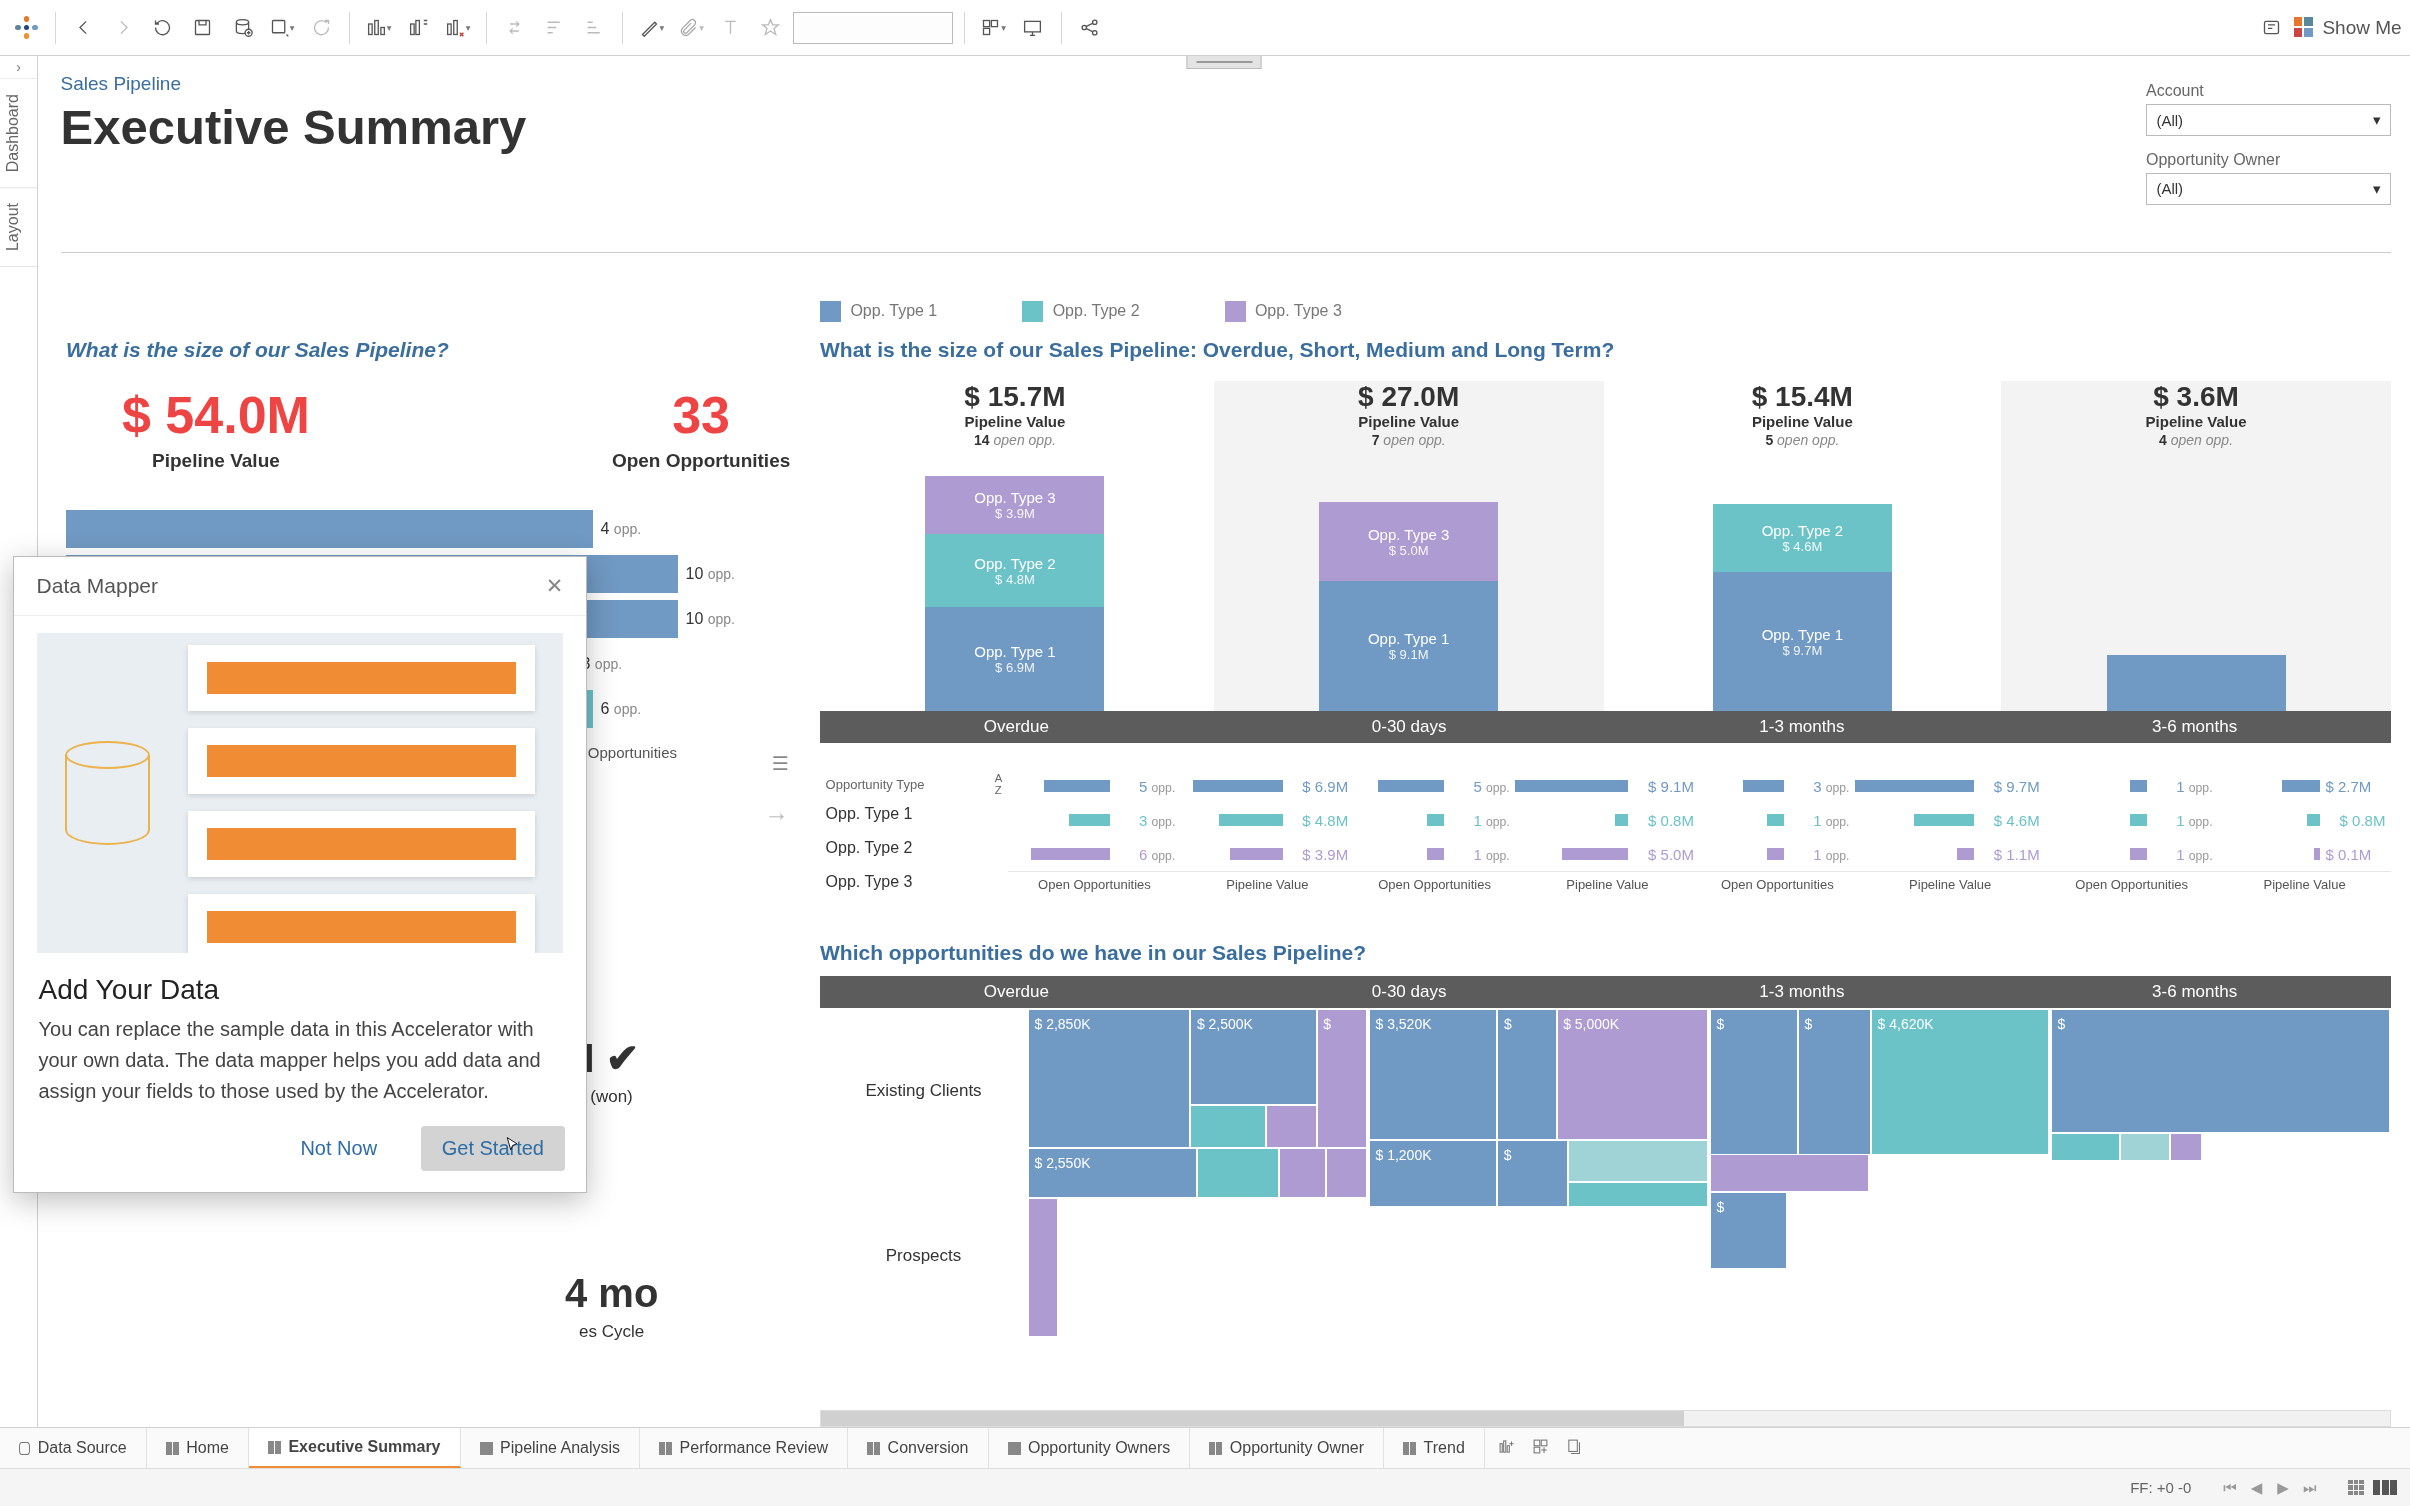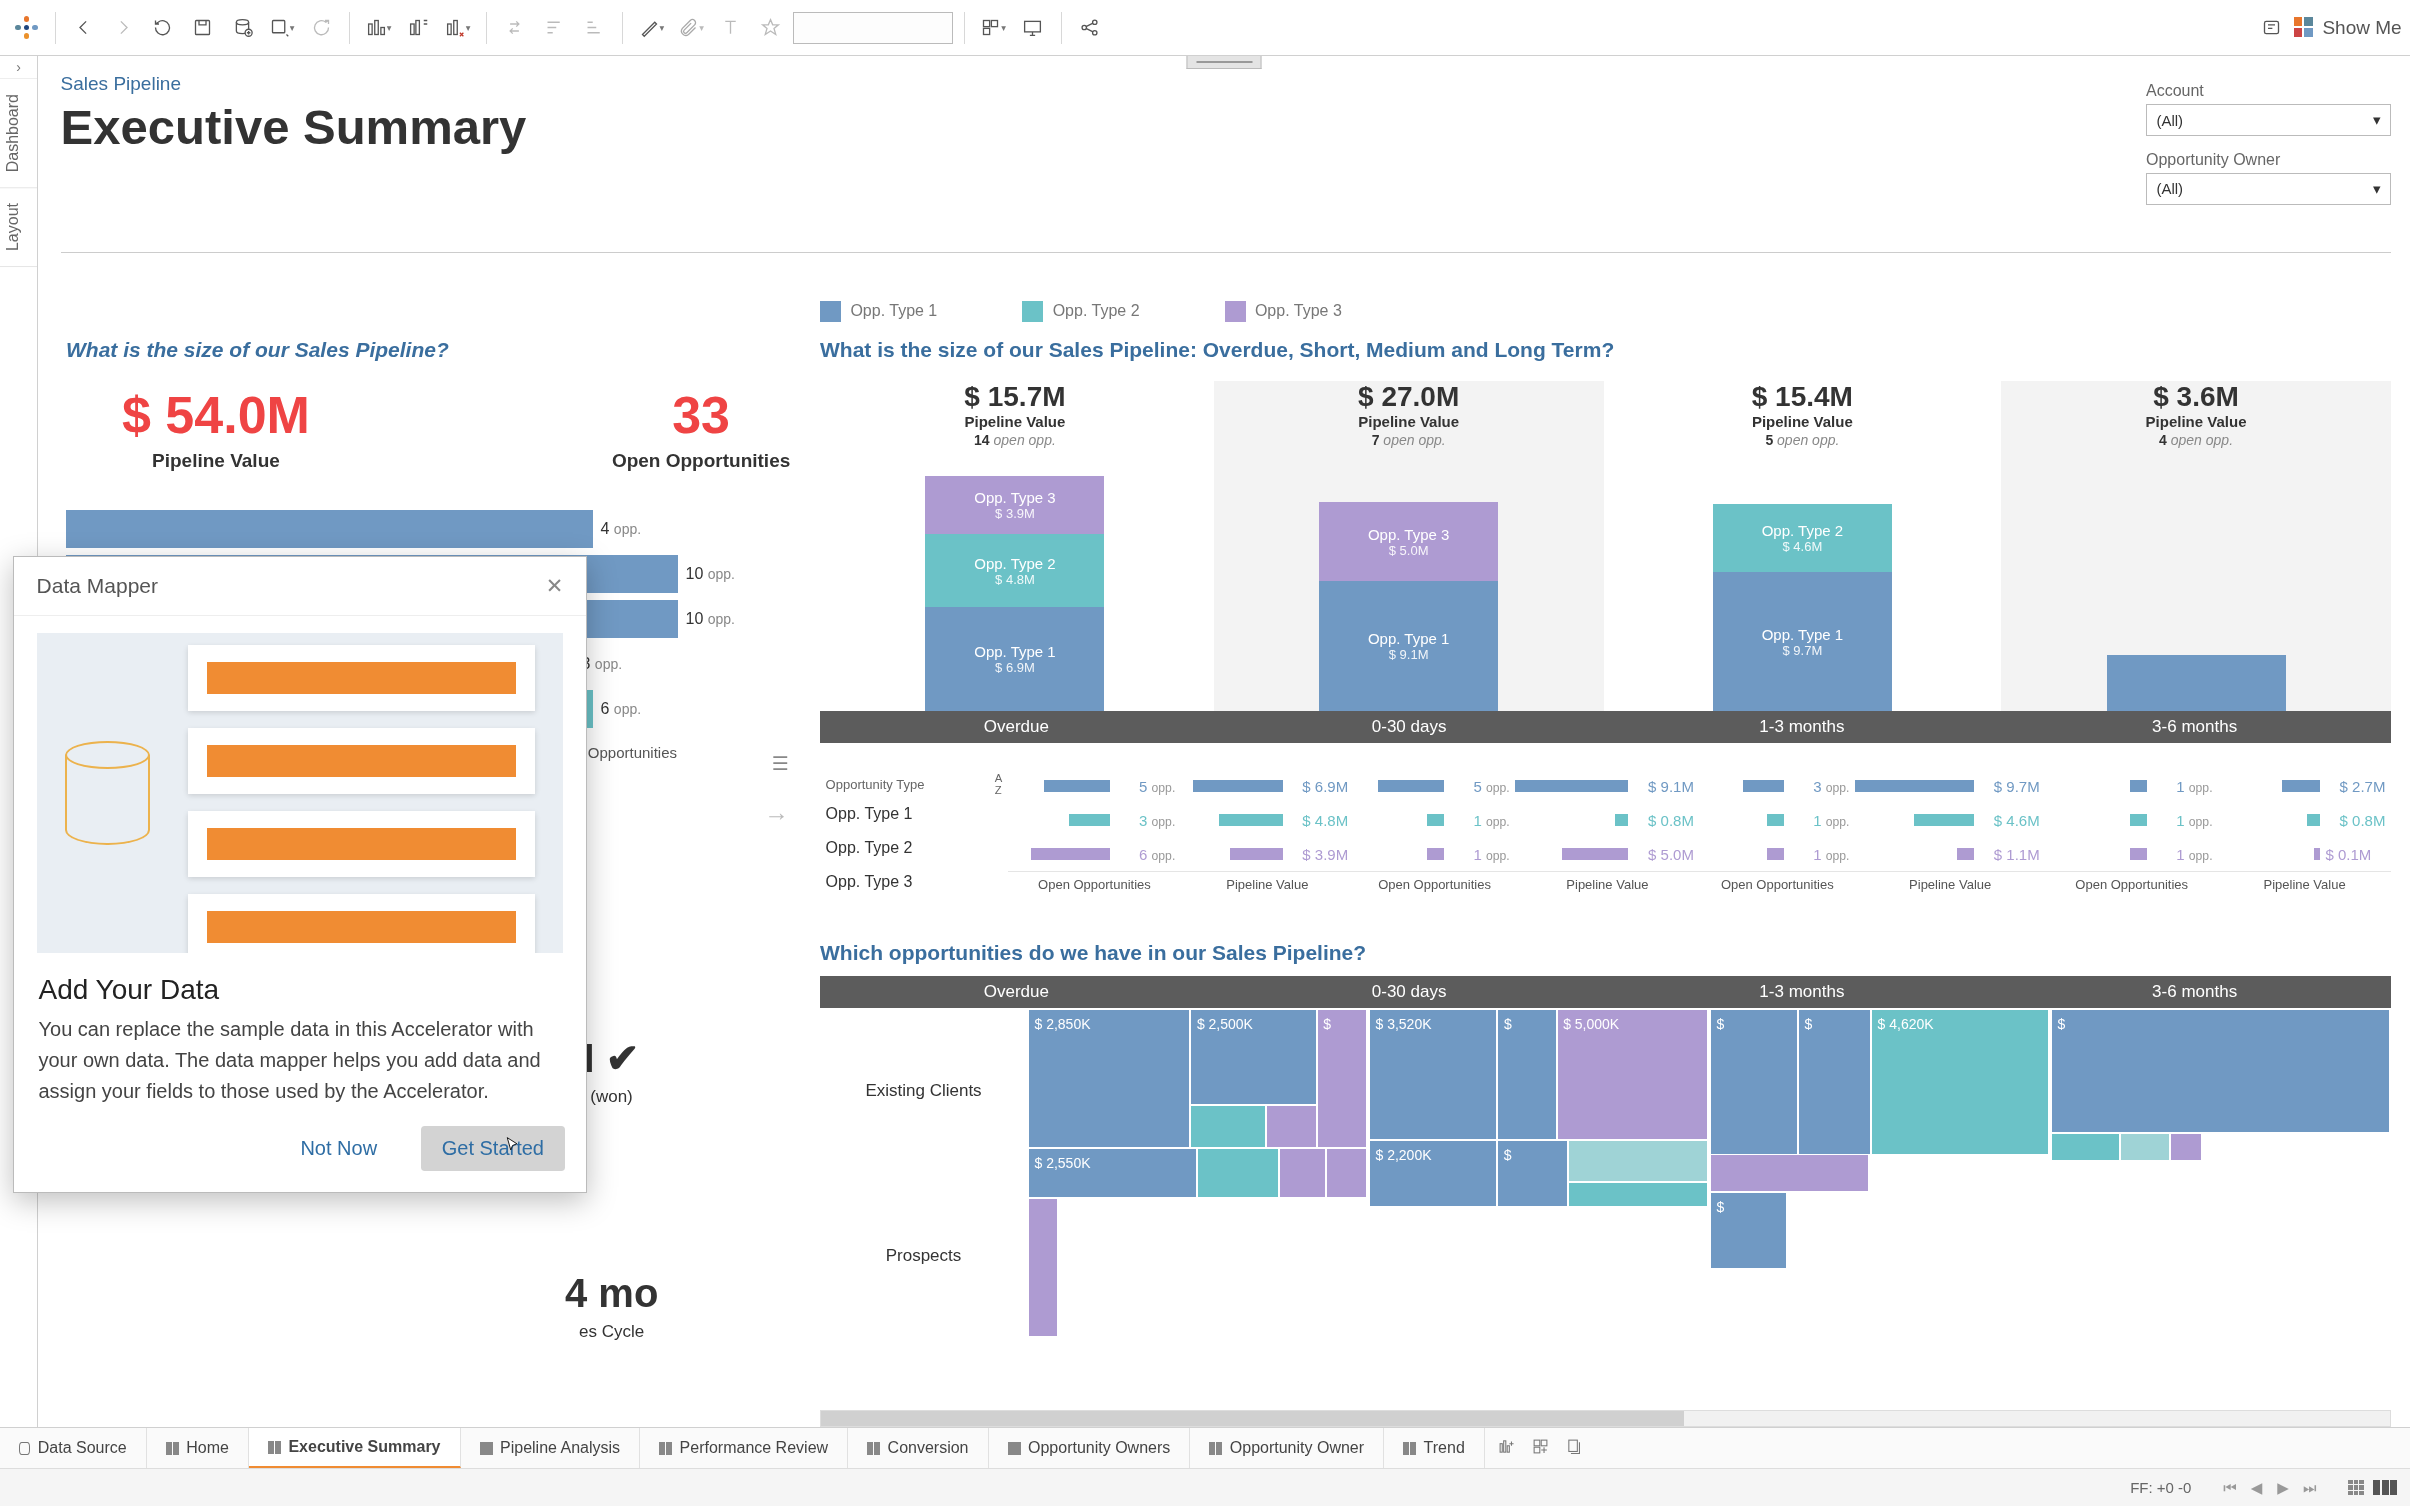--- a/index.html
+++ b/index.html
@@ -666,21 +666,21 @@
                 <span style="min-width:60px;text-align:right;color:#ae9bd2">1 <span style="color:#999;font-size:12.2px">opp.</span></span>
               </div>
               <div class="ft">Open Opportunities</div>
             </div>
             <div class="brk-sub">
               <div class="hd"></div>
               <div class="row">
                 <span style="flex:1;display:flex;justify-content:flex-end">
                   <span class="bar" style="width:38px;background:#7099c3"></span>
                 </span>
-                <span style="min-width:60px;text-align:right;color:#7099c3">$ 2.7M</span>
+                <span style="min-width:60px;color:#7099c3">$ 2.7M</span>
               </div>
               <div class="row">
                 <span style="flex:1;display:flex;justify-content:flex-end">
                   <span class="bar" style="width:13px;background:#6bc2c7"></span>
                 </span>
                 <span style="min-width:60px;text-align:right;color:#6bc2c7">$ 0.8M</span>
               </div>
               <div class="row">
                 <span style="flex:1;display:flex;justify-content:flex-end">
                   <span class="bar" style="width:5.6px;background:#ae9bd2"></span>
@@ -734,21 +734,21 @@
           </div>
         </div>
 
         <div class="tcol">
           <div class="trow">
             <div class="tm" style="flex:1;background:var(--opp1)">$ 3,520K</div>
             <div class="tm" style="flex:.4;background:var(--opp1)">$</div>
             <div class="tm" style="flex:1.2;background:var(--opp3)">$ 5,000K</div>
           </div>
           <div class="trow" style="flex:.5">
-            <div class="tm" style="flex:1;background:var(--opp1)">$ 2,200K</div>
+            <div class="tm" style="flex:1;background:var(--opp1)">$ 1,200K</div>
             <div class="tm" style="flex:.5;background:var(--opp1)">$</div>
             <div style="flex:1.2;display:flex;flex-direction:column;gap:1.9px">
               <div class="tm" style="flex:1;background:#9fd3d6"></div>
               <div class="tm" style="flex:.4;background:var(--opp2)"></div>
             </div>
           </div>
           <div class="trow"></div>
         </div>
 
         <div class="tcol">

